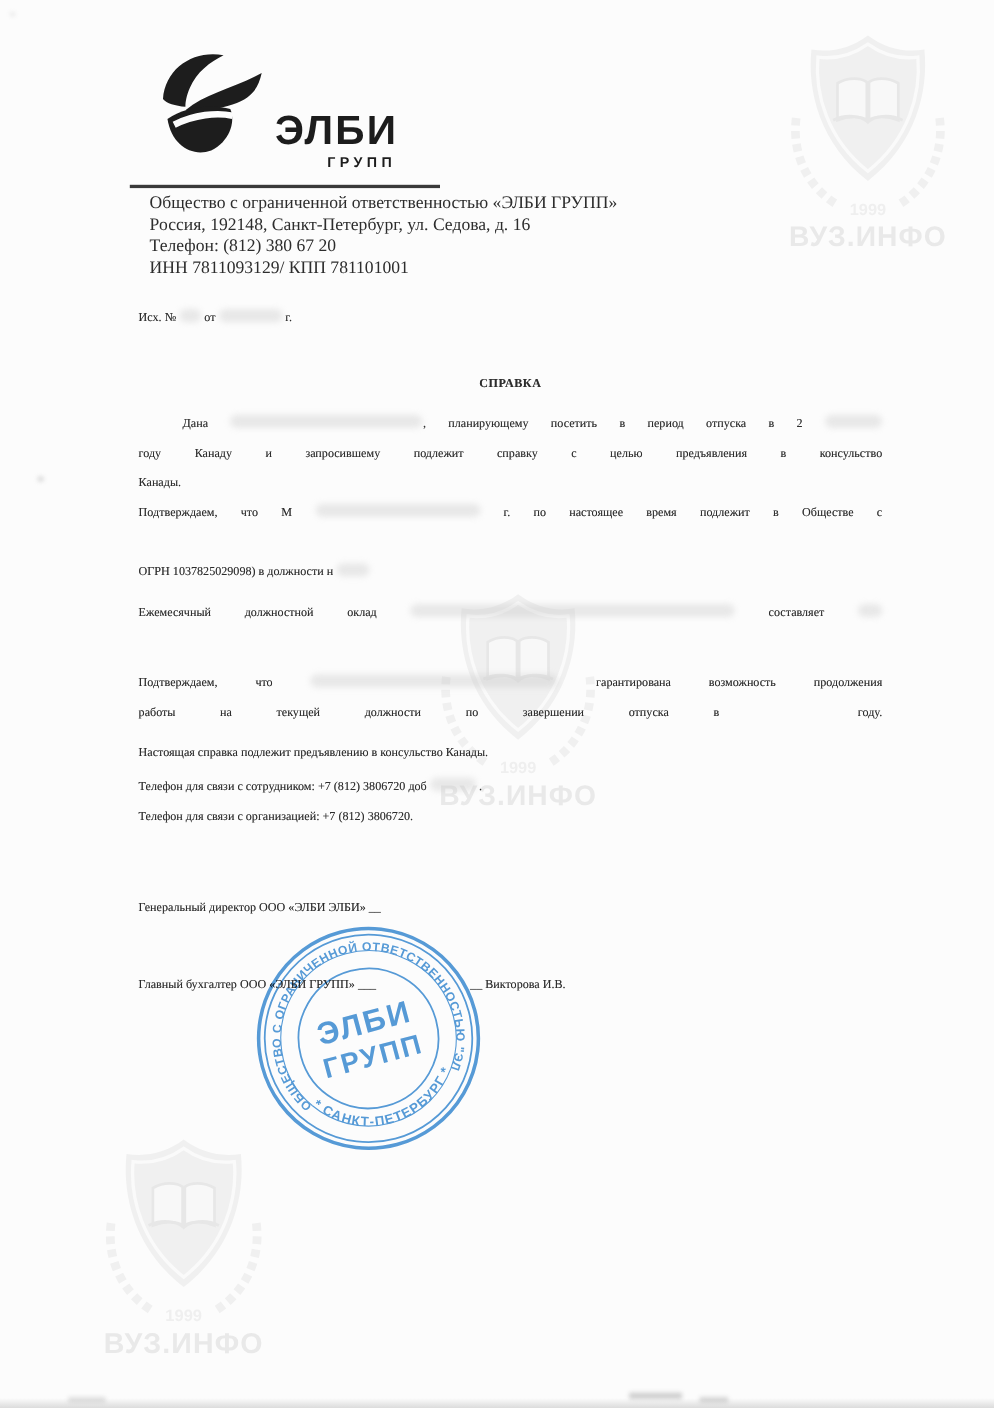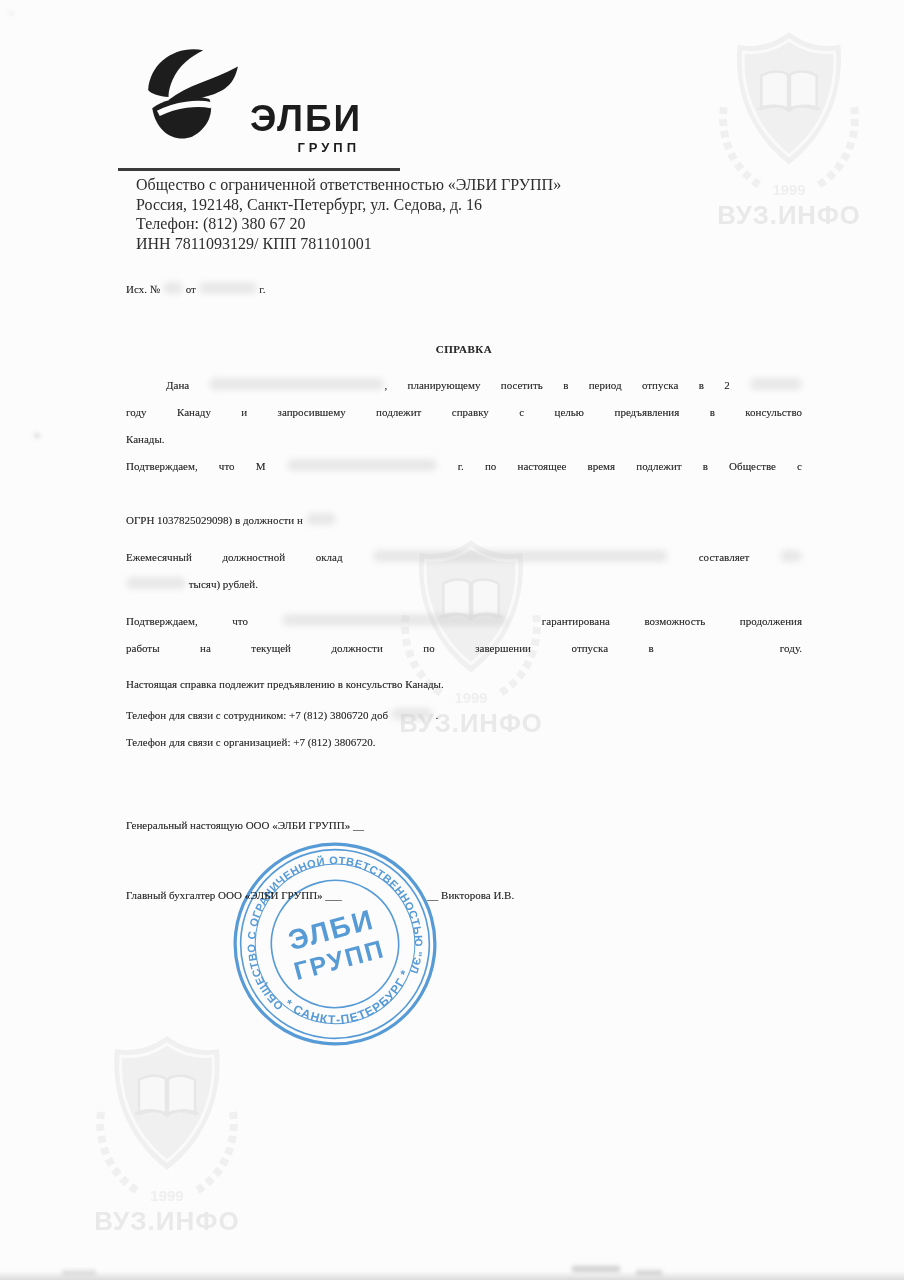--- a/index.html
+++ b/index.html
@@ -136,24 +136,20 @@
     <span>ОГРН 1037825029098) в должности н</span>
     <span class="smudge" style="width:30px;"></span>
   </div>
 
   <div class="line just" style="top:544px;">
     <span>Ежемесячный должностной оклад</span>
     <span class="smudge" style="width:295px;"></span>
     <span>составляет</span>
     <span class="smudge" style="width:22px;"></span>
   </div>
-  <div class="line" style="top:571px;">
-    <span class="smudge" style="width:60px;"></span>
-    <span>тысяч) рублей.</span>
-  </div>
 
   <div class="line just" style="top:608px;">
     <span>Подтверждаем, что</span>
     <span class="smudge" style="width:225px;"></span>
     <span>гарантирована возможность продолжения</span>
   </div>
   <div class="line just" style="top:635px;">
     <span>работы на текущей должности по завершении отпуска в</span>
     <span class="gap" style="width:45px;"></span>
     <span>году.</span>
@@ -161,21 +157,21 @@
 
   <div class="line" style="top:671px;">Настоящая справка подлежит предъявлению в консульство Канады.</div>
 
   <div class="line" style="top:702px;">
     <span>Телефон для связи с сотрудником: +7 (812) 3806720 доб</span>
     <span class="smudge" style="width:42px;"></span>
     <span>.</span>
   </div>
   <div class="line" style="top:729px;">Телефон для связи с организацией: +7 (812) 3806720.</div>
 
-  <div class="line" style="top:812px;">Генеральный настоящую ООО «ЭЛБИ ГРУПП» __</div>
+  <div class="line" style="top:812px;">Генеральный директор ООО «ЭЛБИ ЭЛБИ» __</div>
   <div class="line" style="top:882px;">
     <span>Главный бухгалтер ООО «ЭЛБИ ГРУПП» ___</span>
     <span class="gap" style="width:80px;"></span>
     <span>__ Викторова И.В.</span>
   </div>
 
   <svg class="stamp" viewBox="0 0 224 204">
     <g transform="rotate(-15 112 102)" fill="none" stroke="#3f8ed4">
       <circle cx="112" cy="102" r="99" stroke-width="3.2"></circle>
       <circle cx="112" cy="102" r="93.5" stroke-width="1.6"></circle>

